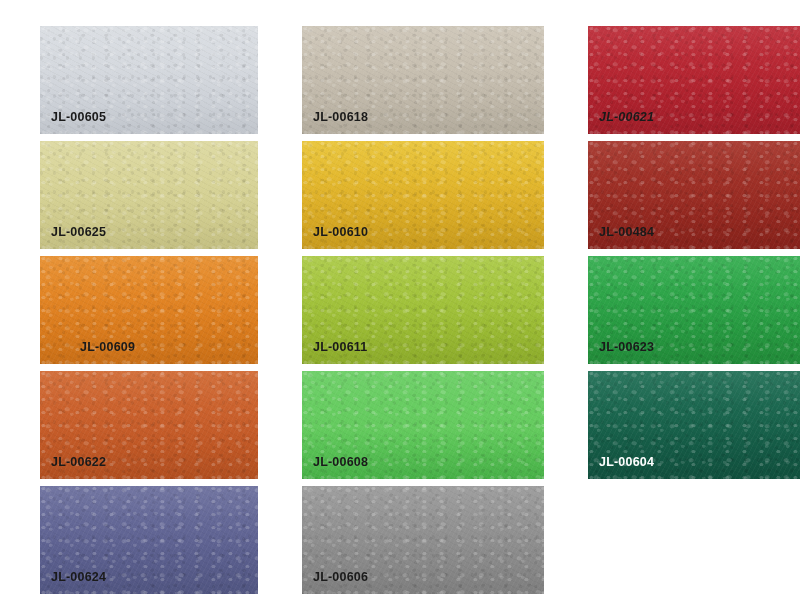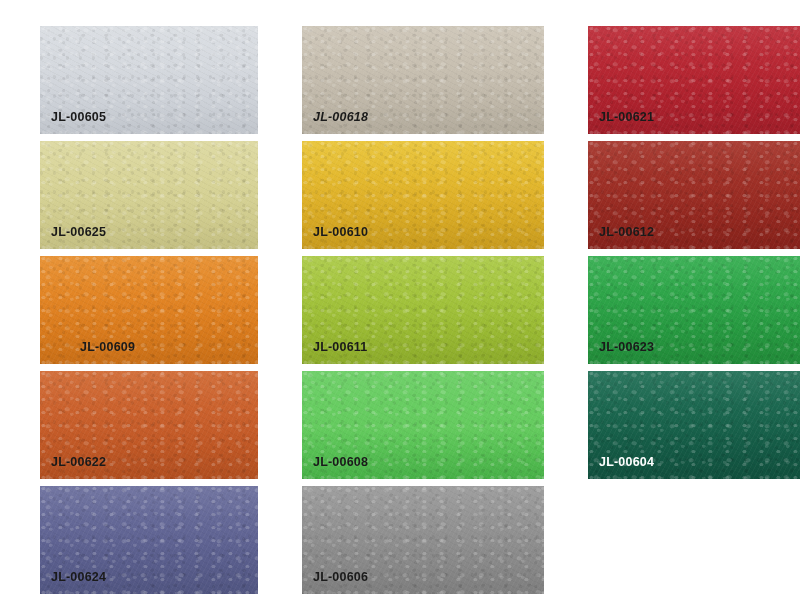--- a/index.html
+++ b/index.html
@@ -86,49 +86,49 @@
 </head>
 <body>
 
 <div id="swatch-grid">
     <div class="swatch" style="background: linear-gradient(rgb(216, 220, 225) 0%, rgb(211, 215, 221) 52%, rgb(203, 208, 215) 100%);">
       <div class="grain"></div>
       <div class="grain2"></div>
       <div class="sheen"></div>
       <div class="swatch-label" style="color: rgb(26, 26, 26);">JL-00605</div>
     </div>
-    <div class="swatch" style="background: linear-gradient(rgb(203, 195, 180) 0%, rgb(197, 189, 174) 52%, rgb(188, 180, 164) 100%); font-style: italic;">
+    <div class="swatch" style="background: linear-gradient(rgb(203, 195, 180) 0%, rgb(197, 189, 174) 52%, rgb(188, 180, 164) 100%);">
       <div class="grain"></div>
       <div class="grain2"></div>
       <div class="sheen"></div>
       <div class="swatch-label" style="color: rgb(26, 26, 26);">JL-00618</div>
     </div>
     <div class="swatch" style="background: linear-gradient(rgb(187, 38, 50) 0%, rgb(180, 35, 47) 52%, rgb(168, 31, 43) 100%);">
       <div class="grain"></div>
       <div class="grain2"></div>
       <div class="sheen"></div>
-      <div class="swatch-label" style="color: rgb(26, 26, 26);">JL-00621</div>
+      <div class="swatch-label" style="color: rgb(26, 26, 26); font-style: italic;">JL-00621</div>
     </div>
     <div class="swatch" style="background: linear-gradient(rgb(219, 215, 156) 0%, rgb(214, 210, 148) 52%, rgb(207, 202, 137) 100%);">
       <div class="grain"></div>
       <div class="grain2"></div>
       <div class="sheen"></div>
       <div class="swatch-label" style="color: rgb(26, 26, 26);">JL-00625</div>
     </div>
     <div class="swatch" style="background: linear-gradient(rgb(232, 194, 47) 0%, rgb(224, 178, 40) 52%, rgb(211, 163, 31) 100%);">
       <div class="grain"></div>
       <div class="grain2"></div>
       <div class="sheen"></div>
       <div class="swatch-label" style="color: rgb(26, 26, 26); text-align: center;">JL-00610</div>
     </div>
     <div class="swatch" style="background: linear-gradient(rgb(163, 47, 37) 0%, rgb(154, 43, 34) 52%, rgb(141, 36, 28) 100%);">
       <div class="grain"></div>
       <div class="grain2"></div>
       <div class="sheen"></div>
-      <div class="swatch-label" style="color: rgb(26, 26, 26);">JL-00612</div>
+      <div class="swatch-label" style="color: rgb(26, 26, 26);">JL-00484</div>
     </div>
     <div class="swatch" style="background: linear-gradient(rgb(230, 138, 38) 0%, rgb(224, 128, 31) 52%, rgb(212, 117, 24) 100%);">
       <div class="grain"></div>
       <div class="grain2"></div>
       <div class="sheen"></div>
       <div class="swatch-label" style="color: rgb(26, 26, 26); margin-left: 40px;">JL-00609</div>
     </div>
     <div class="swatch" style="background: linear-gradient(rgb(168, 200, 64) 0%, rgb(159, 192, 55) 52%, rgb(148, 180, 45) 100%);">
       <div class="grain"></div>
       <div class="grain2"></div>

